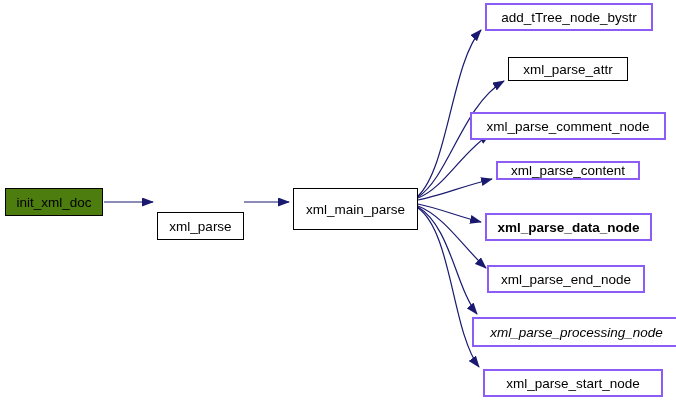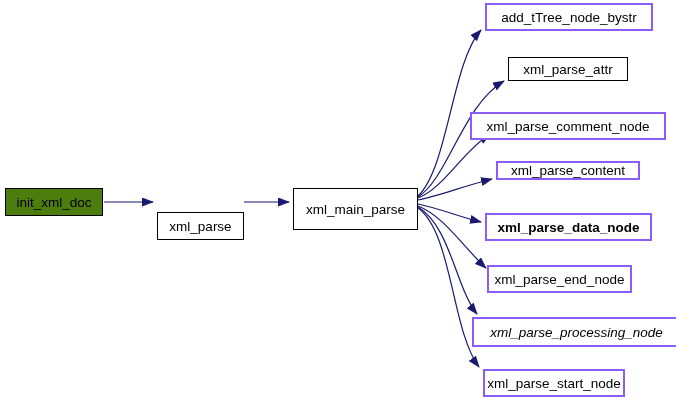--- a/index.html
+++ b/index.html
@@ -59,19 +59,19 @@
   <div class="node truncated" style="left:485px;top:3px;width:168px;height:28px;">add_tTree_node_bystr</div>
 
   <div class="node" style="left:508px;top:57px;width:120px;height:24px;">xml_parse_attr</div>
 
   <div class="node truncated" style="left:470px;top:112px;width:196px;height:28px;">xml_parse_comment_node</div>
 
   <div class="node truncated" style="left:496px;top:161px;width:144px;height:19px;">xml_parse_content</div>
 
   <div class="node truncated" style="left:485px;top:213px;width:167px;height:28px;font-weight:bold;">xml_parse_data_node</div>
 
-  <div class="node truncated" style="left:487px;top:265px;width:145px;height:28px;">xml_parse_end_node</div>
+  <div class="node truncated" style="left:487px;top:265px;width:158px;height:28px;">xml_parse_end_node</div>
 
   <div class="node truncated" style="left:472px;top:317px;width:209px;height:30px;font-style:italic;">xml_parse_processing_node</div>
 
-  <div class="node truncated" style="left:483px;top:369px;width:142px;height:28px;">xml_parse_start_node</div>
+  <div class="node truncated" style="left:483px;top:369px;width:180px;height:28px;">xml_parse_start_node</div>
 
 </div>
 
 </body></html>

